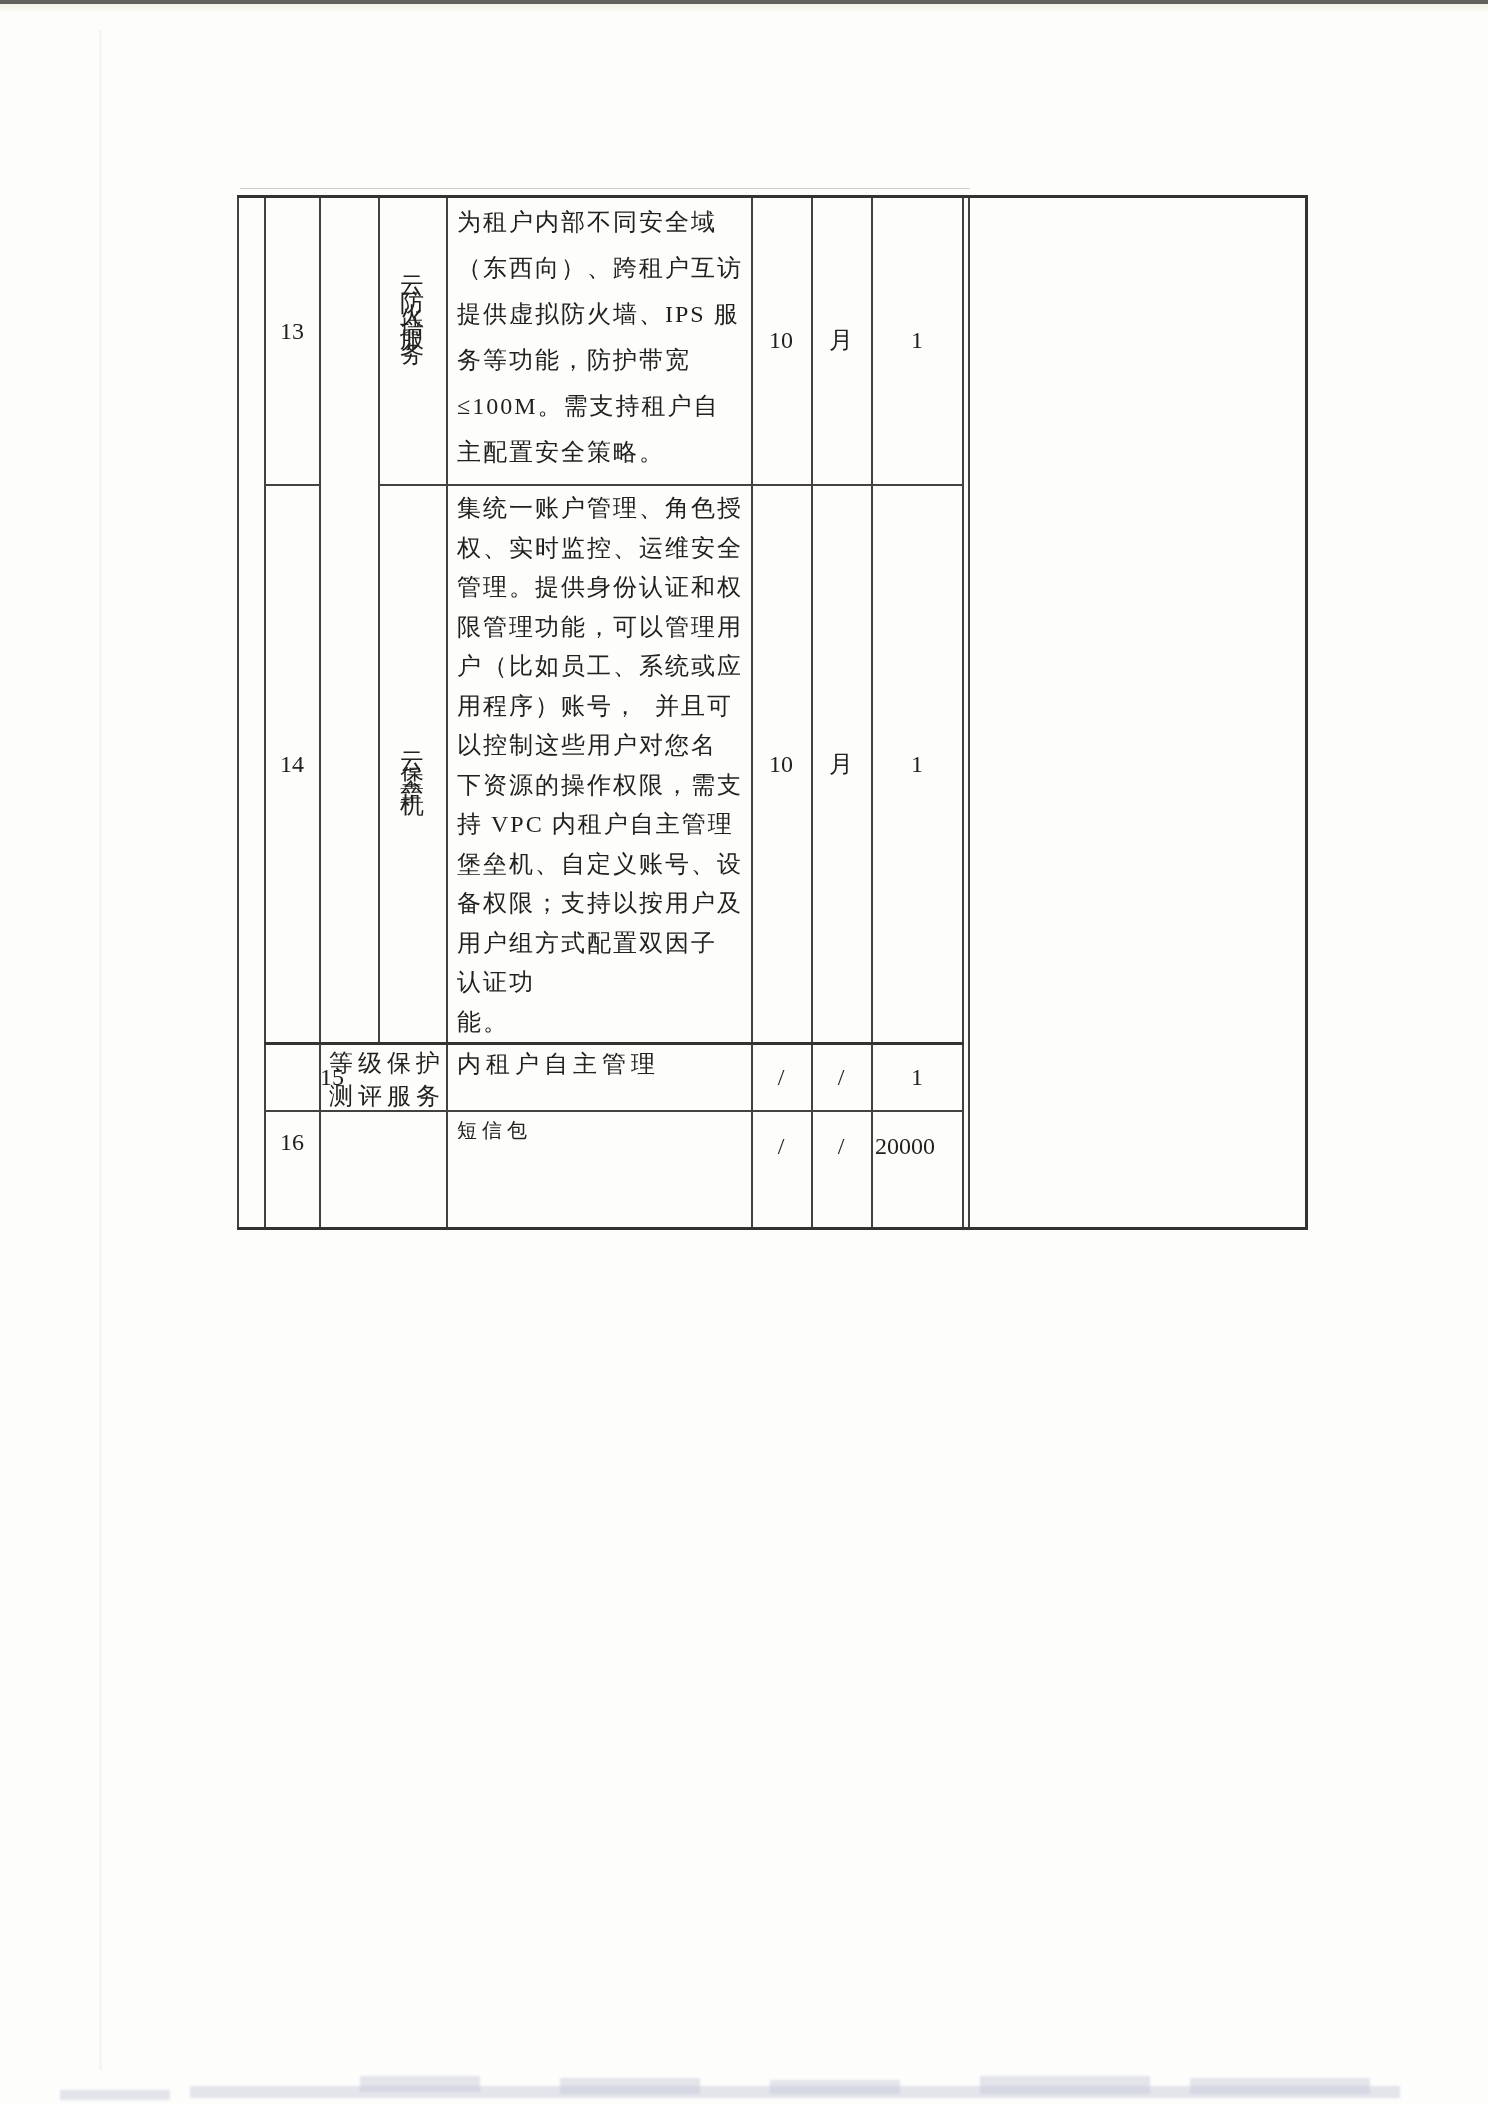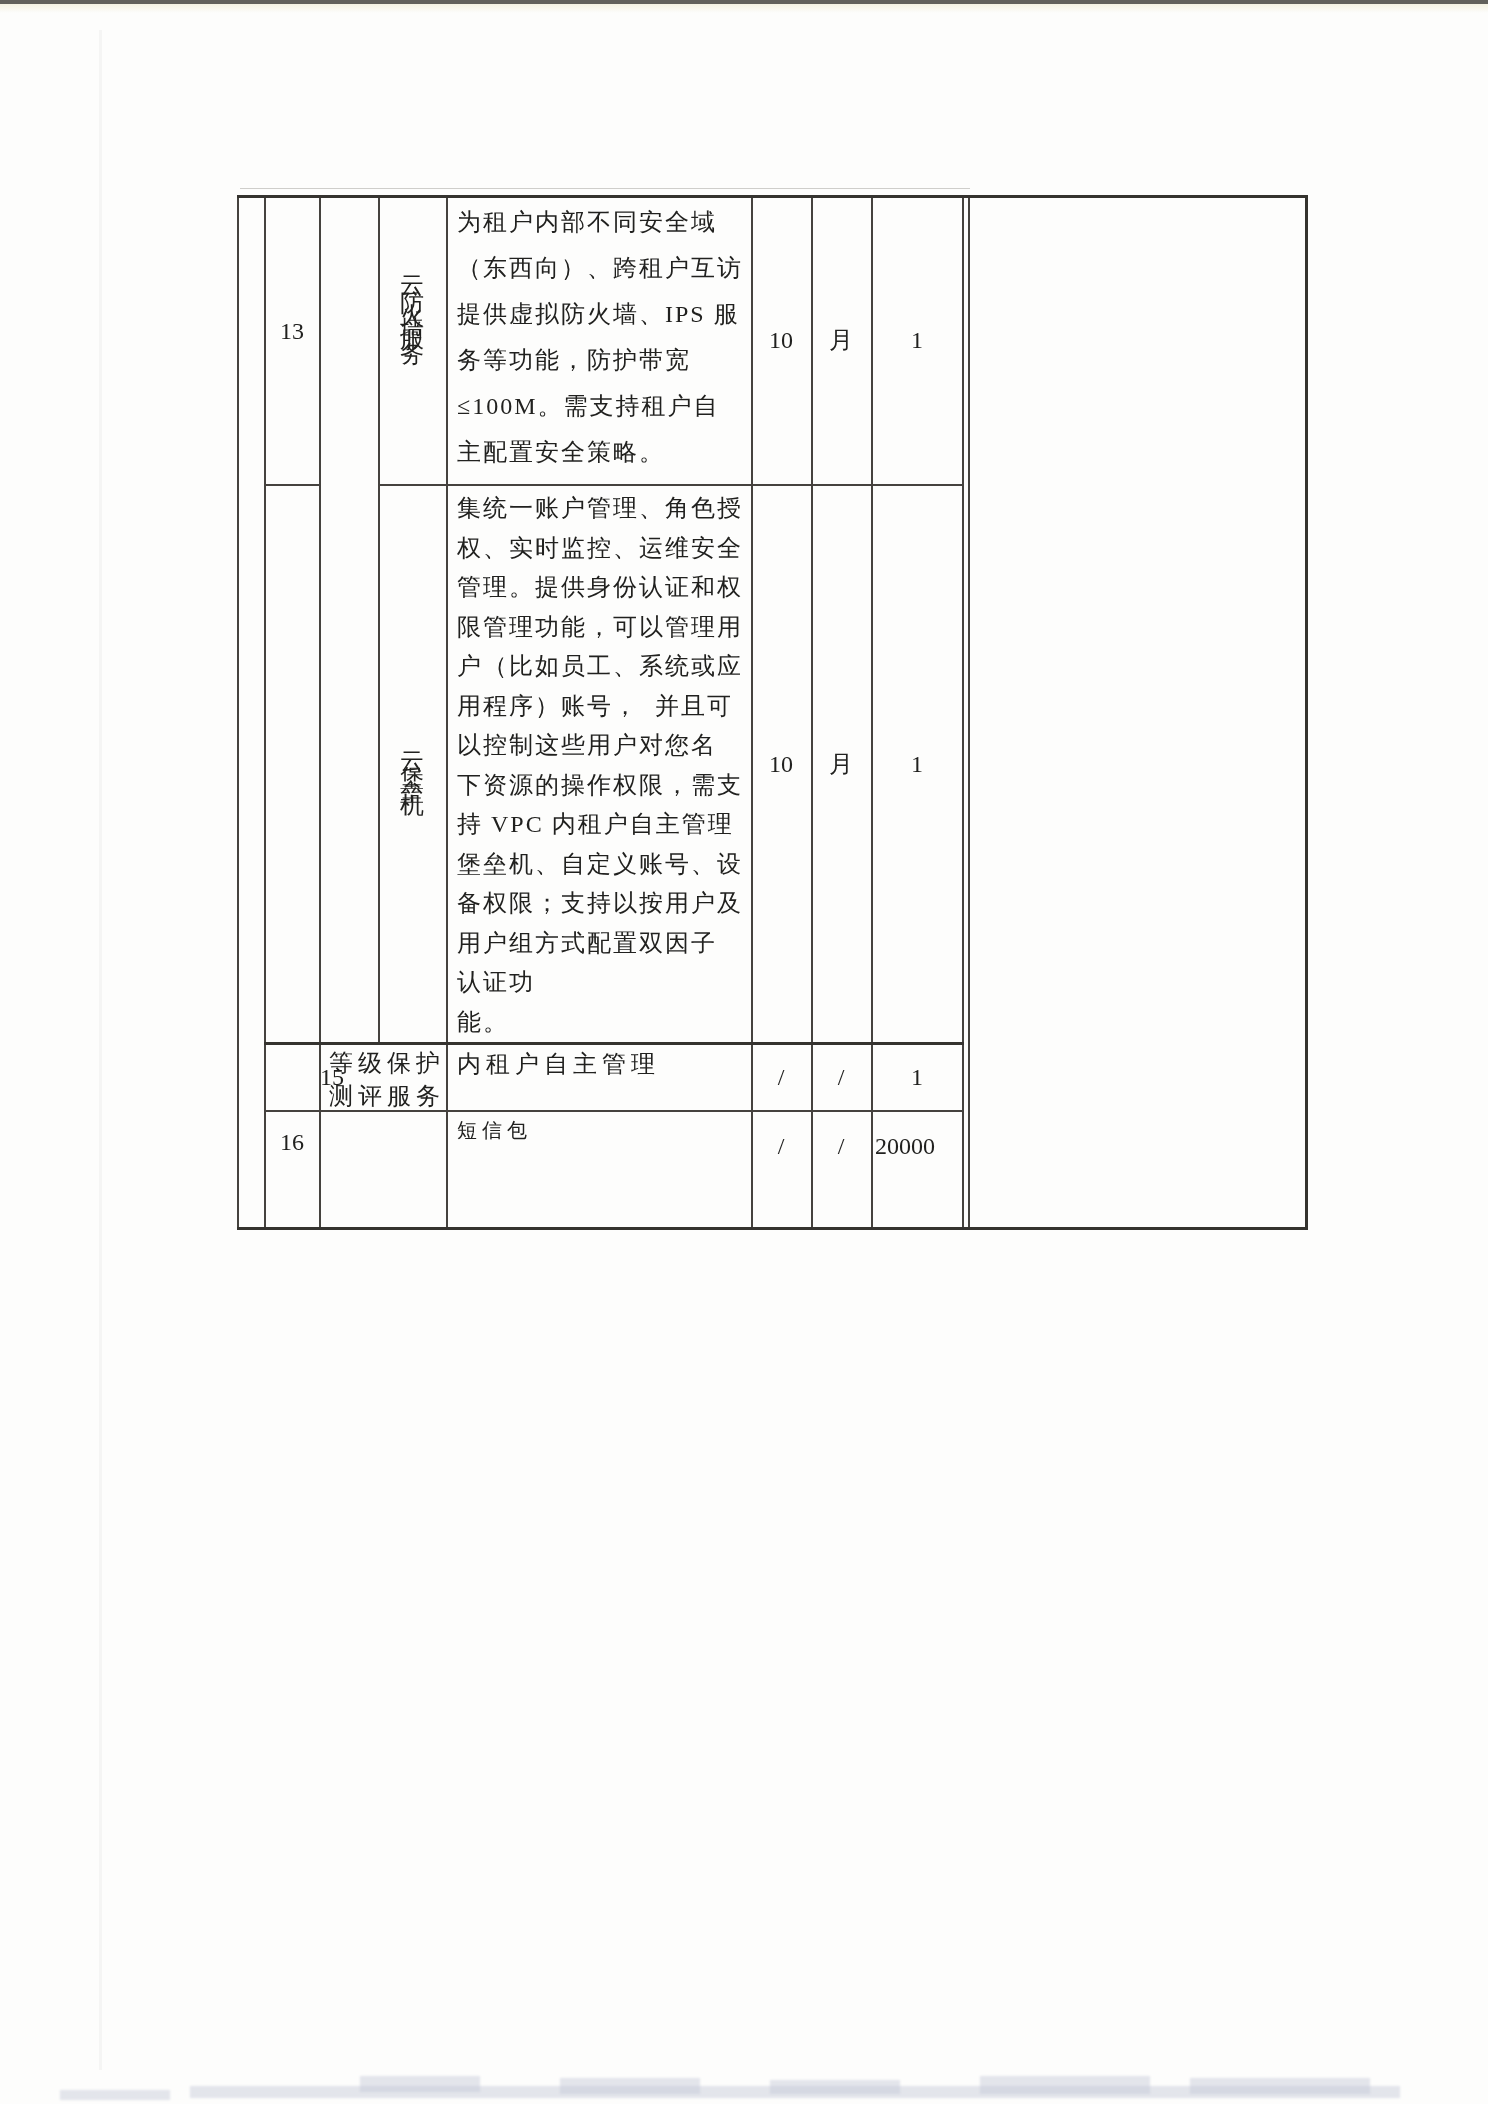--- a/index.html
+++ b/index.html
@@ -84,20 +84,21 @@
   <div class="txt desc" style="left:457px;top:199px;line-height:46px;">为租户内部不同安全域
 （东西向）、跨租户互访
 提供虚拟防火墙、IPS 服
 务等功能，防护带宽
 ≤100M。需支持租户自
 主配置安全策略。</div>
   <div class="cell" style="left:751px;top:196px;width:60px;height:288px;">10</div>
   <div class="cell" style="left:811px;top:196px;width:60px;height:288px;">月</div>
   <div class="cell" style="left:871px;top:196px;width:92px;height:288px;">1</div>
 
+  <div class="cell num" style="left:266px;top:486px;width:52px;height:556px;">14</div>
   <div class="vwrap" style="left:379px;top:734px;width:66px;">
     <span class="vertical">云堡垒机</span>
   </div>
   <div class="txt desc" style="left:457px;top:489px;line-height:39.5px;">集统一账户管理、角色授
 权、实时监控、运维安全
 管理。提供身份认证和权
 限管理功能，可以管理用
 户（比如员工、系统或应
 用程序）账号，  并且可
 以控制这些用户对您名

